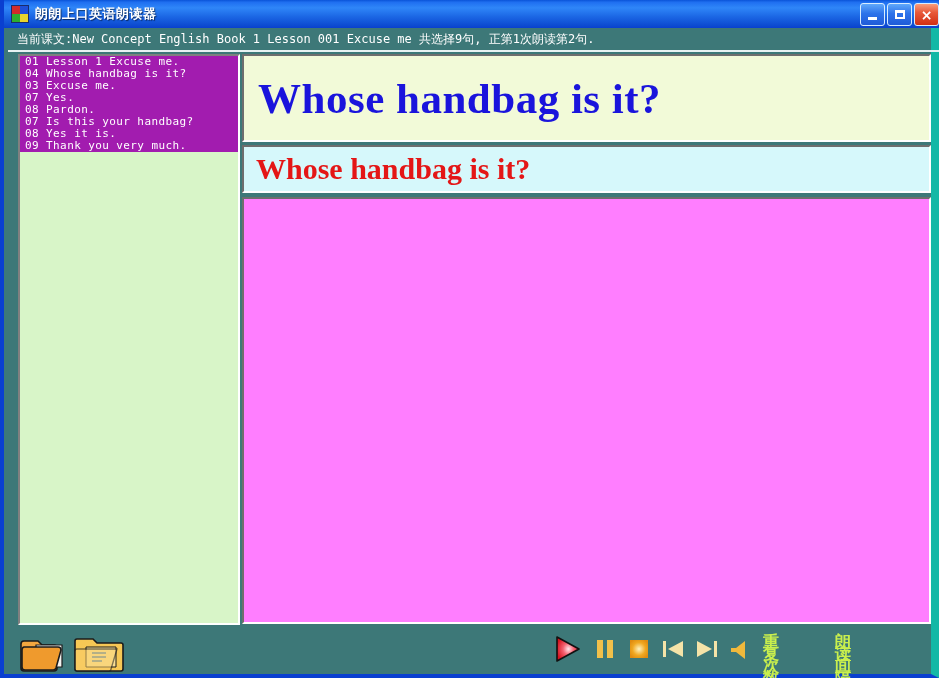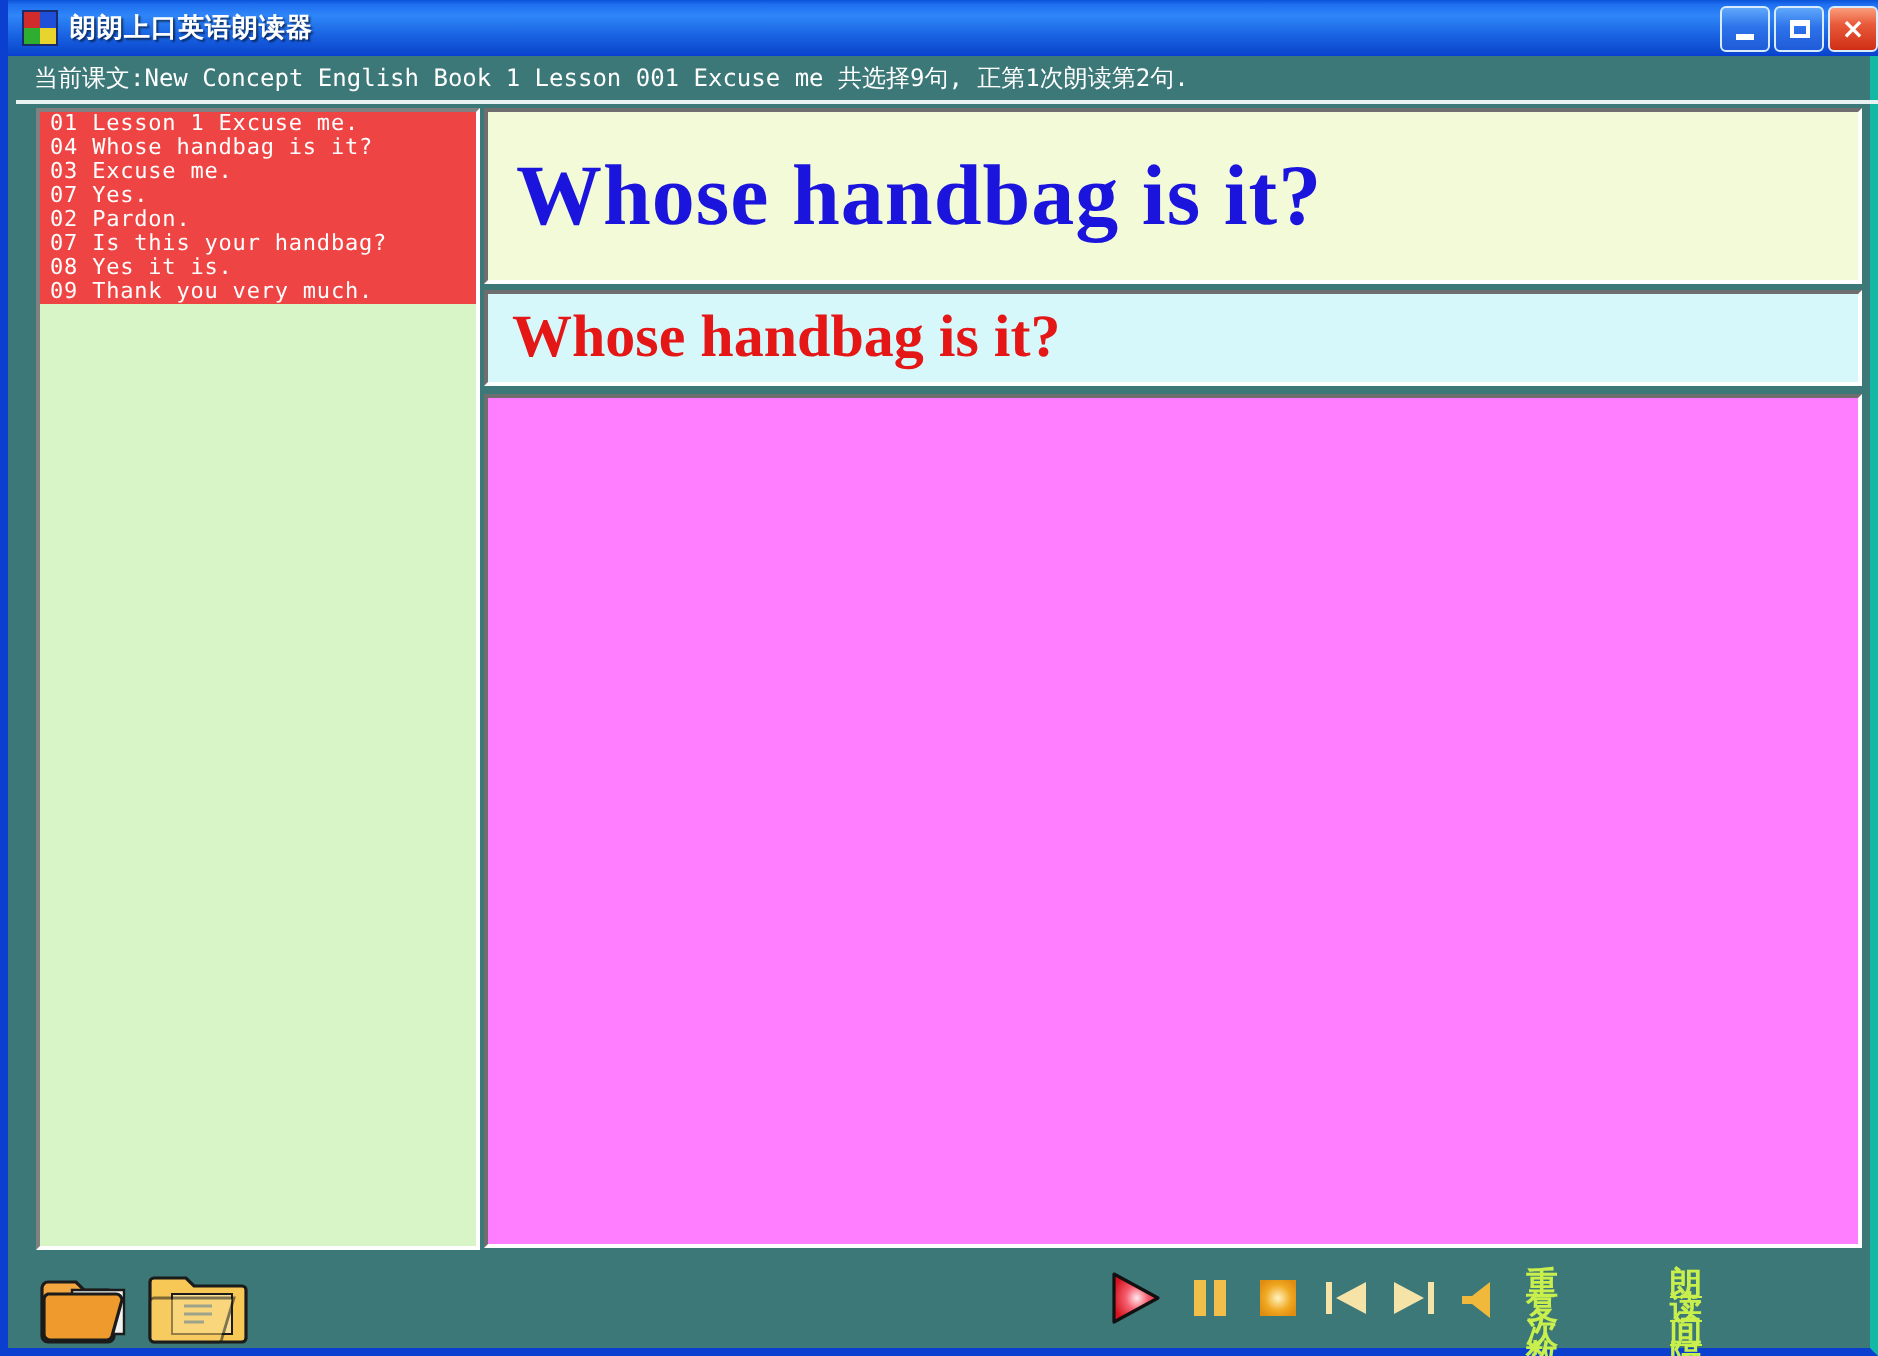--- a/index.html
+++ b/index.html
@@ -6,21 +6,21 @@
   body{
     width:939px;height:678px;overflow:hidden;
     background:#3d7878;
     font-family:"Liberation Sans", sans-serif;
   }
   
   #app-window{
     position:absolute;left:0;top:0;width:939px;height:678px;
     box-sizing:border-box;
     border-left:4px solid #0a3fd0;
-    border-right:4px solid #14b8a6;
+    border-right:8px solid #14b8a6;
     border-bottom:4px solid #0a3fd0;
     background:#3d7878;
   }
   #titlebar{
     position:absolute;left:0;top:0;width:939px;height:28px;
     background:linear-gradient(180deg,#0a53d8 0%,#1f6ff0 8%,#2f86f8 28%,#1b66e4 60%,#0c4ad0 92%,#0a3fd0 100%);
     display:flex;align-items:center;
   }
   #app-icon{
     width:16px;height:16px;margin-left:7px;margin-right:6px;
@@ -67,21 +67,21 @@
   #sentence-list{
     position:absolute;left:14px;top:54px;width:222px;height:571px;
     background:#d8f5c8;
     border-top:2px solid #808080;border-left:2px solid #808080;
     border-right:2px solid #ffffff;border-bottom:2px solid #ffffff;
     box-sizing:border-box;overflow:hidden;
   }
   .sentence-item{
     height:12px;line-height:12px;
     font-family:"DejaVu Sans Mono","Liberation Mono",monospace;
-    font-size:11px;color:#ffffff;background:#ef4444;
+    font-size:11px;color:#ffffff;background:#a21caf;
     padding-left:5px;white-space:nowrap;letter-spacing:.4px;
   }
   
   .text-panel{
     position:absolute;box-sizing:border-box;
     border-top:2px solid #6e6e6e;border-left:2px solid #6e6e6e;
     border-right:2px solid #ffffff;border-bottom:2px solid #ffffff;
     overflow:hidden;
   }
   #english-panel{
@@ -157,21 +157,21 @@
   </div>
 
   <div id="status-line">当前课文:New Concept English Book 1 Lesson 001 Excuse me 共选择9句, 正第1次朗读第2句.</div>
   <div id="status-underline"></div>
 
   <div id="sentence-list">
     <div class="sentence-item">01 Lesson 1 Excuse me.</div>
     <div class="sentence-item">04 Whose handbag is it?</div>
     <div class="sentence-item">03 Excuse me.</div>
     <div class="sentence-item">07 Yes.</div>
-    <div class="sentence-item">02 Pardon.</div>
+    <div class="sentence-item">08 Pardon.</div>
     <div class="sentence-item">07 Is this your handbag?</div>
     <div class="sentence-item">08 Yes it is.</div>
     <div class="sentence-item">09 Thank you very much.</div>
   </div>
 
   <div id="english-panel" class="text-panel">
     <div class="line">Whose handbag is it?</div>
   </div>
 
   <div id="translation-panel" class="text-panel">

